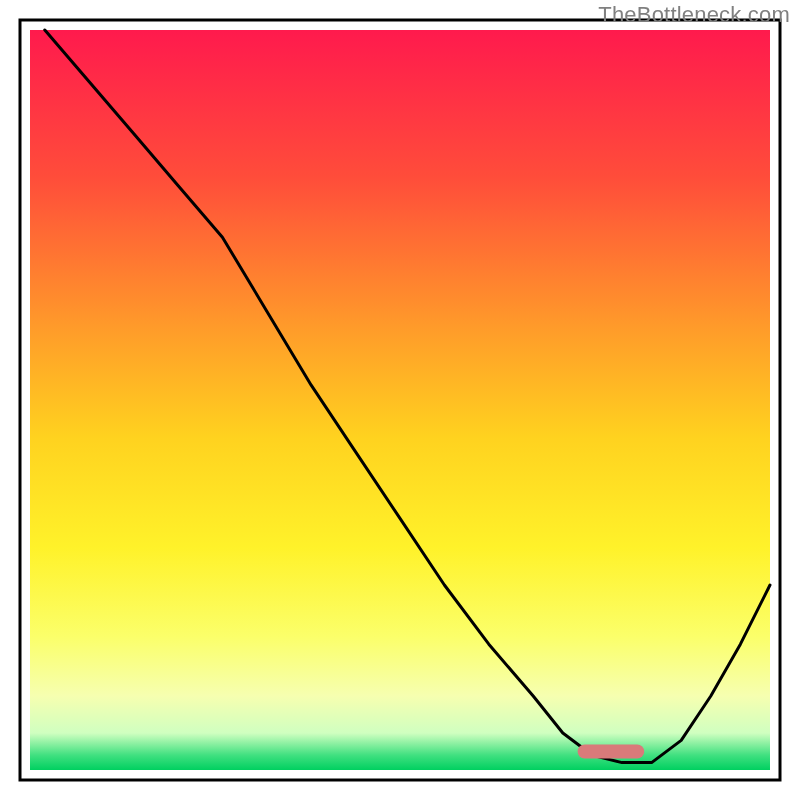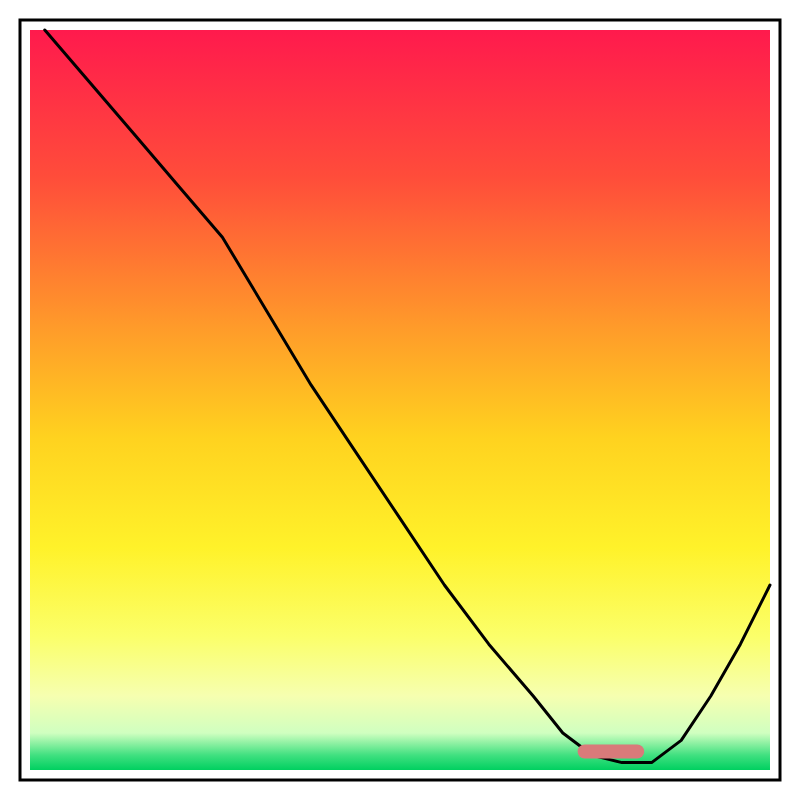--- a/index.html
+++ b/index.html
@@ -51,13 +51,14 @@
 
   <rect id="plot-bg" fill="url(#bg-grad)" x="30" y="30" width="740" height="740"></rect>
 
   <path id="curve" fill="none" stroke="#000" stroke-width="3" stroke-linejoin="round" stroke-linecap="round" d="M44.8 30.0 L89.2 81.8 L133.6 133.6 L178.0 185.4 L222.4 237.2 L266.8 311.2 L311.2 385.2 L355.6 451.8 L400.0 518.4 L444.4 585.0 L488.8 644.2 L533.2 696.0 L562.8 733.0 L592.4 755.2 L622.0 762.6 L651.6 762.6 L681.2 740.4 L710.8 696.0 L740.4 644.2 L770.0 585.0"></path>
 
   <rect id="marker" rx="7" ry="7" fill="#d97a7a" x="577.6" width="66.6" y="744.5" height="14"></rect>
 
   <rect id="frame" fill="none" stroke="#000" stroke-width="3" x="20" y="20" width="760" height="760"></rect>
 </svg>
 
+<div class="watermark">TheBottleneck.com</div>
 </div>
 
 </body></html>

